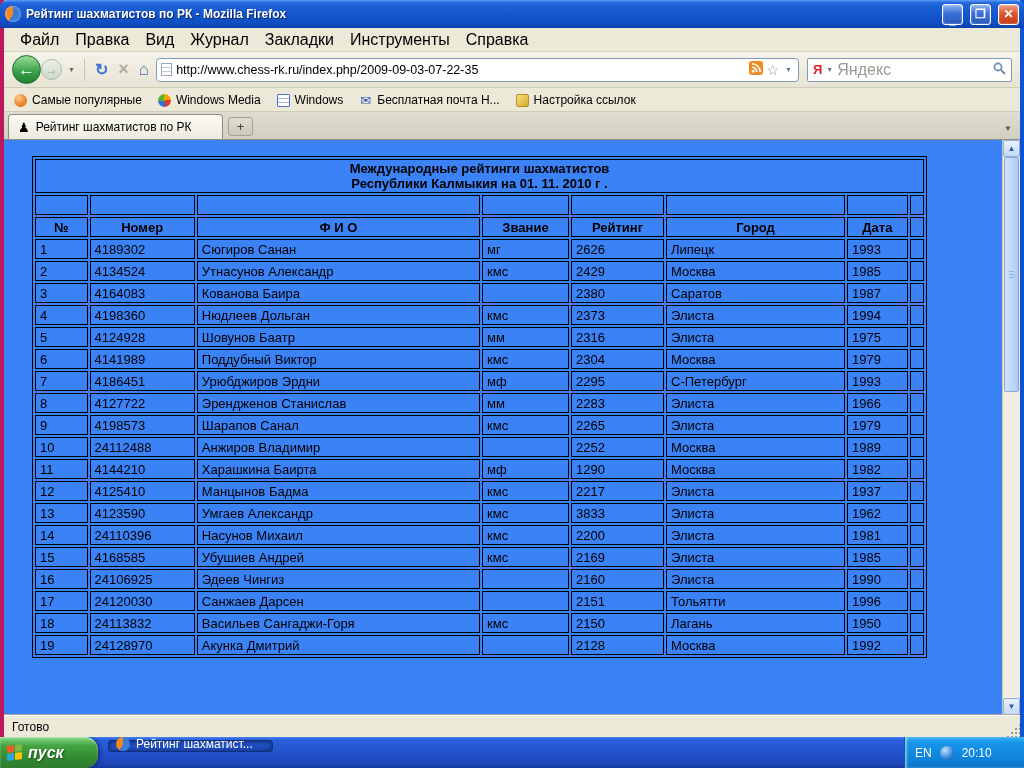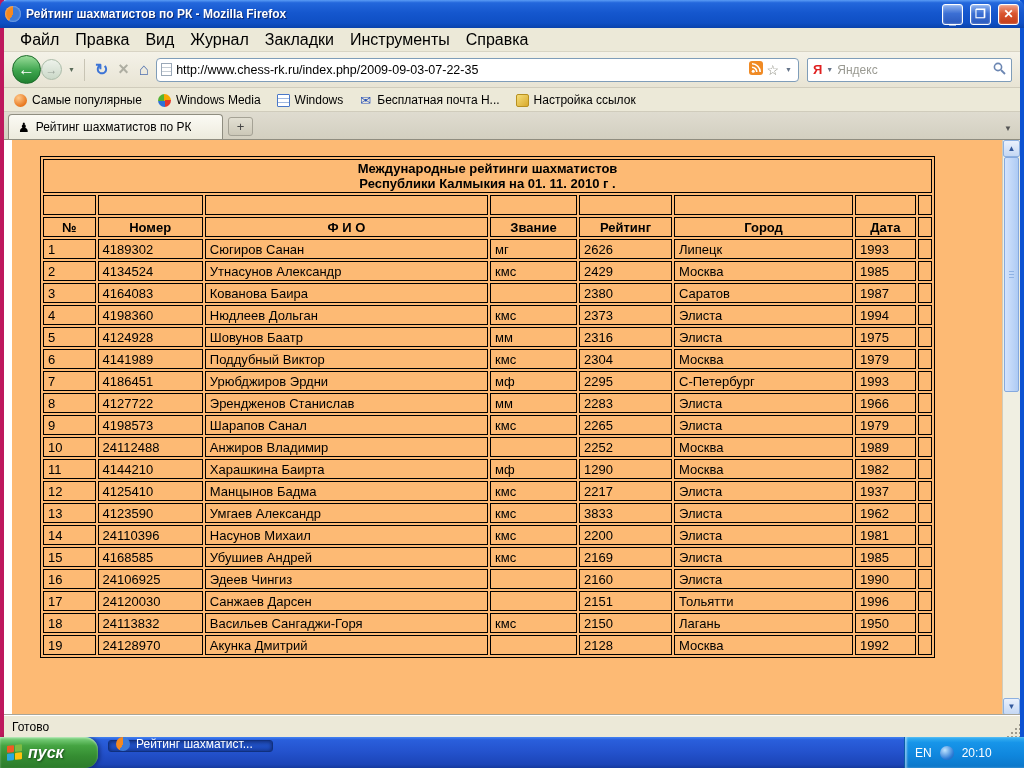--- a/index.html
+++ b/index.html
@@ -50,21 +50,21 @@
     background-image:repeating-linear-gradient(180deg, transparent 0 3px, #C4CCD4 3px 4px); }
   .url-input { flex:1; border:none; outline:none; font-family:"Liberation Sans",sans-serif; font-size:12.5px; min-width:0; }
   .rss-icon { flex:0 0 auto; }
   .star-icon { color:#8A8A7E; font-size:14px; }
   .addr-drop { font-size:7px; color:#66758A; padding:0 2px; }
 
   .searchbox { width:205px; height:24px; background:#fff; border:1px solid #7F9DB9; border-radius:2px;
     display:flex; align-items:center; padding:0 5px; gap:4px; margin-left:4px; }
   .ya-icon { color:#E02020; font-weight:bold; font-size:13px; }
   .search-drop { font-size:7px; color:#66758A; }
-  .search-input { flex:1; border:none; outline:none; font-family:"Liberation Sans",sans-serif; font-size:12px; min-width:0; }
+  .search-input { flex:1; border:none; outline:none; font-family:"Liberation Sans",sans-serif; font-size:16px; min-width:0; }
   .search-input::placeholder { color:#9A9A92; }
 
   .bookmarksbar { height:24px; display:flex; align-items:center; gap:16px; padding-left:10px;
     background:#ECE9D8; border-bottom:1px solid #D0CCBC; }
   .bm-item { display:flex; align-items:flex-end; gap:5px; font-size:12px; }
   .bm-ico { width:13px; height:13px; border-radius:2px; flex:0 0 auto; display:flex; align-items:center; justify-content:center; }
   .bm-ico.popular-icon { border-radius:50%; background:radial-gradient(circle at 35% 30%, #FFC98A, #E8771E 70%); }
   .bm-ico.media-icon { border-radius:50%; background:conic-gradient(#F6A800 0 25%, #E4372B 0 50%, #2E71D8 0 75%, #56B330 0); }
   .bm-ico.windows-doc-icon { background:#fff; border:1px solid #4A78C8; border-radius:1px;
     background-image:repeating-linear-gradient(180deg, transparent 0 3px, #9FB8E0 3px 4px); }
@@ -78,21 +78,21 @@
     border-radius:4px 4px 0 0; font-size:12px; }
   .tab-pawn { font-size:13px; }
   .tab-label { white-space:nowrap; overflow:hidden; }
   .newtab-btn { width:25px; height:19px; margin:0 0 3px 5px; background:linear-gradient(180deg,#E2DFD2,#CCC8B8);
     border:1px solid #A5A295; border-radius:3px; display:flex; align-items:center; justify-content:center;
     font-size:13px; color:#444; }
   .tablist-btn { position:absolute; right:4px; bottom:4px; font-size:8px; color:#555; padding:2px 4px; }
 
   
   .content { flex:1; min-height:0; background:#fff; display:flex; }
-  .page { flex:1; min-width:0; overflow:hidden; padding:16px 0 0 28px; background:#fdba74;margin-left:8px; }
+  .page { flex:1; min-width:0; overflow:hidden; padding:16px 0 0 28px; background:#3b82f6; }
 
   table.rating { border-collapse:separate; border-spacing:2px; border:1px solid #000; width:895px;
     font-size:13px; table-layout:fixed; }
   table.rating td, table.rating th { border:1px solid #000; height:20px; padding:1px 4px;
     vertical-align:middle; white-space:nowrap; overflow:hidden; text-align:left; }
   table.rating th { font-weight:bold; text-align:center; }
   .title-cell { height:36px; text-align:center !important; font-weight:bold; }
 
   .scrollbar { width:18px; flex:0 0 auto; background:#F0EFE2; border-left:1px solid #D0CCBC;
     display:flex; flex-direction:column; position:relative; }

